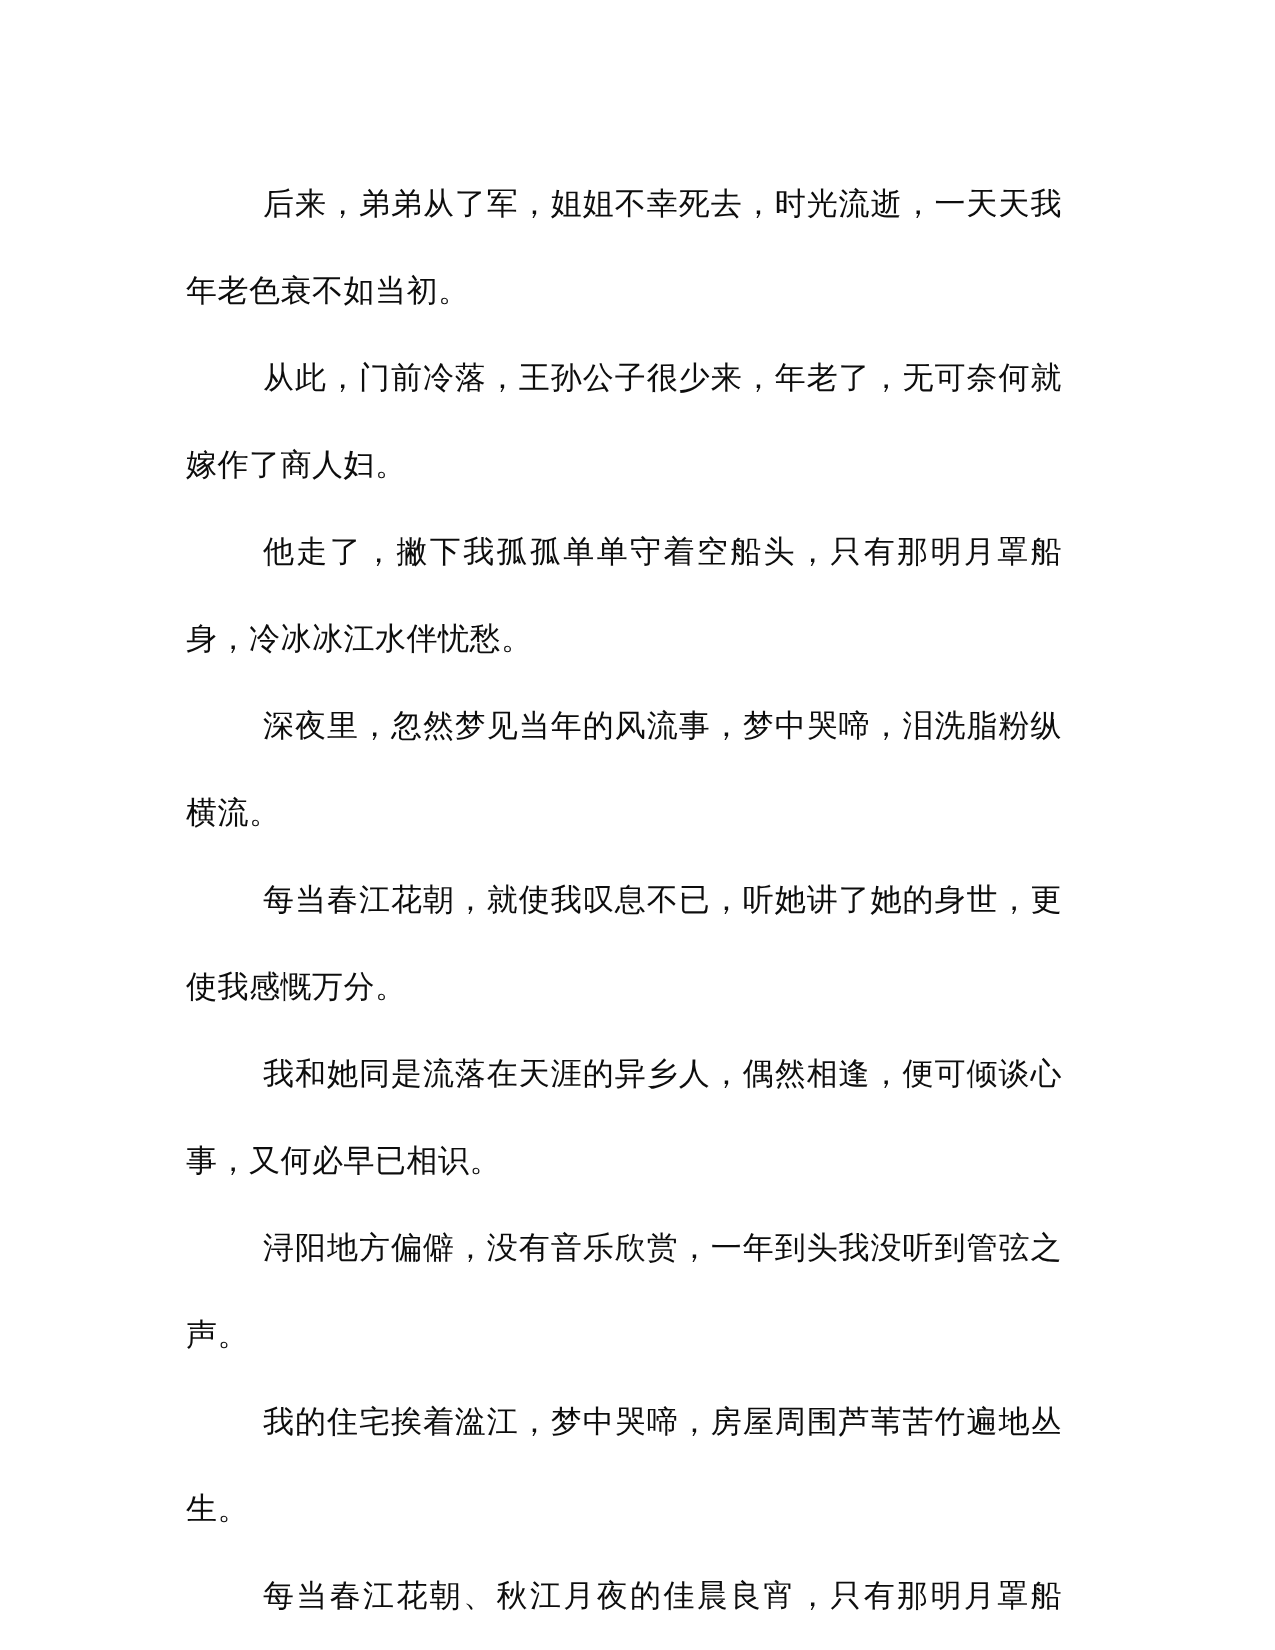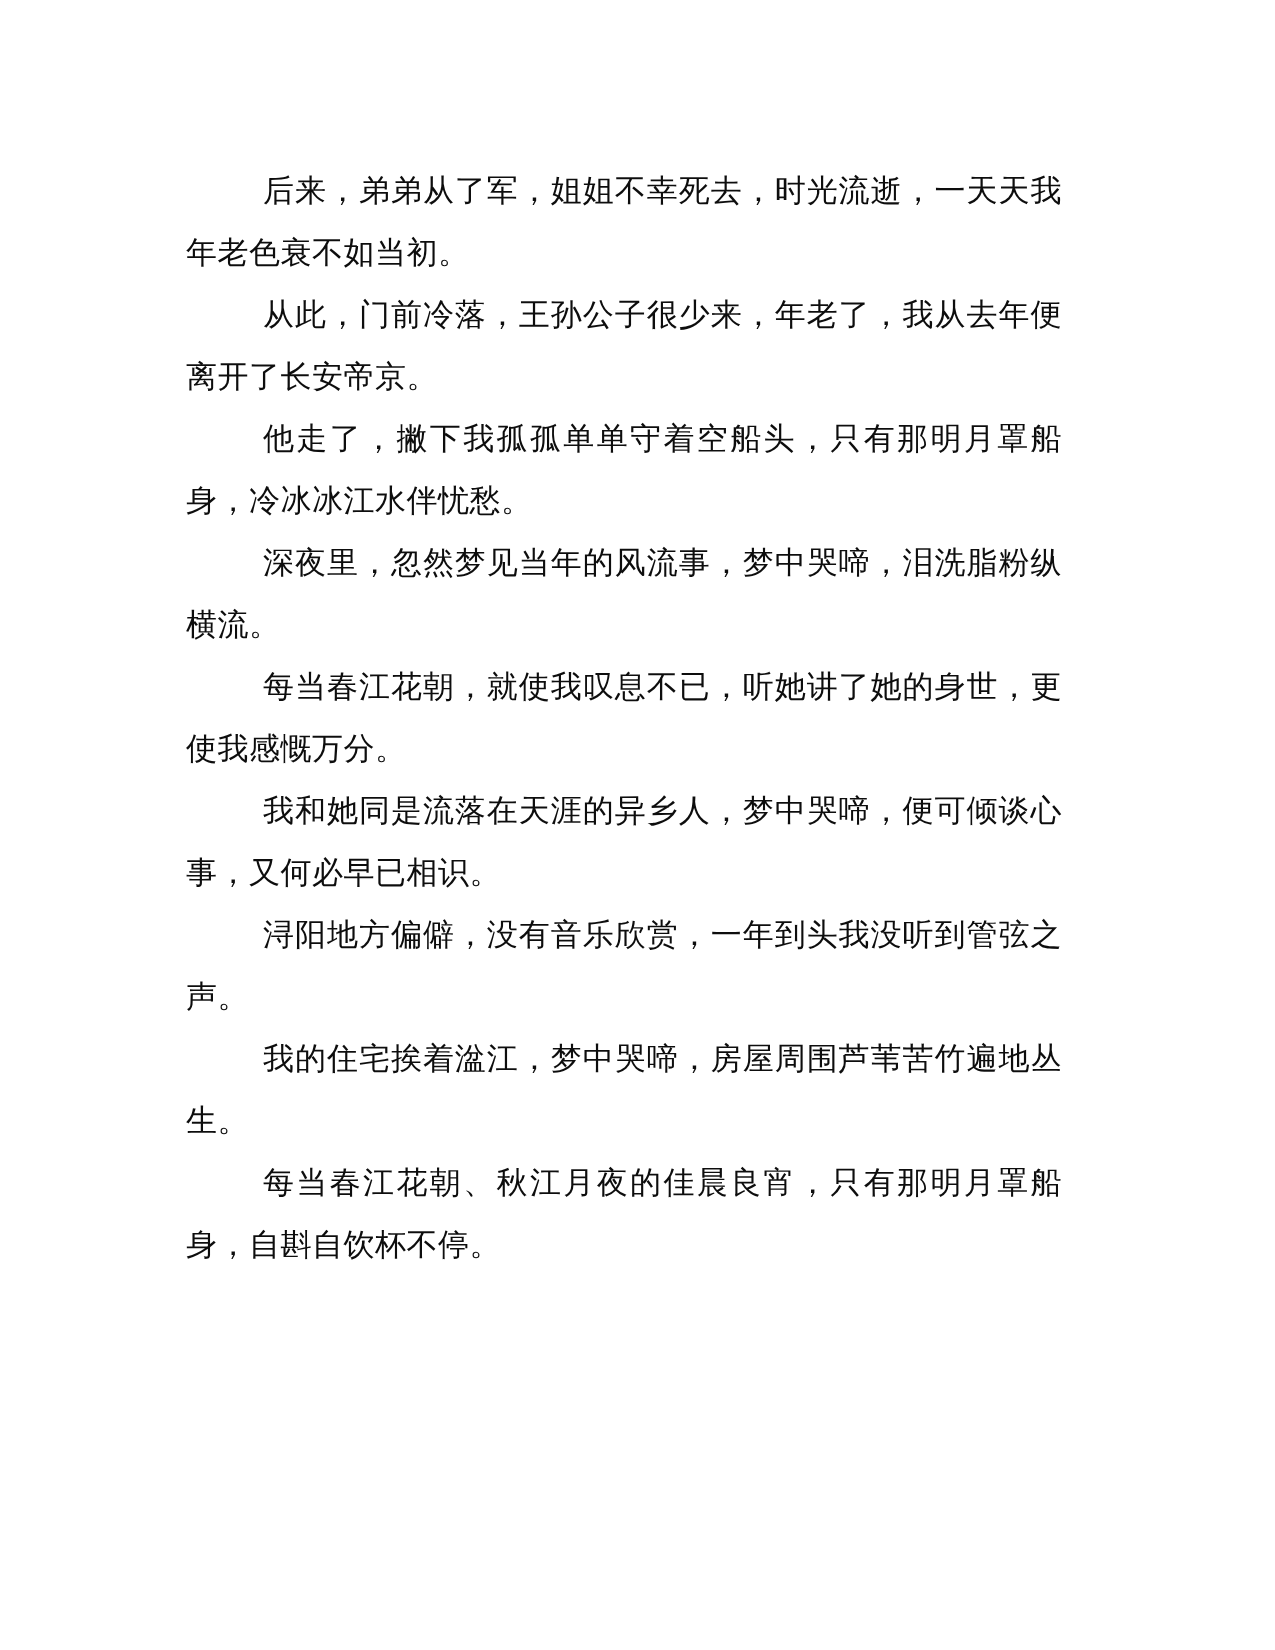--- a/index.html
+++ b/index.html
@@ -18,39 +18,39 @@
       box-sizing: border-box;
       width: 1275px;
       height: 1650px;
       background: #ffffff;
       padding: 160px 213px 0 186px;
     }
     .doc-body p {
       margin: 0;
       padding: 0;
       font-size: 31px;
-      line-height: 62px;
+      line-height: 87px;
       color: #0d0d0d;
       text-align: justify;
       text-justify: inter-ideograph;
       text-indent: 77px;
       letter-spacing: 0.5px;
       font-weight: 400;
       word-break: break-all;
       overflow-wrap: break-word;
     }
   </style>
 </head>
 <body>
 
 <div class="page">
   <div class="doc-body">
     <p>后来，弟弟从了军，姐姐不幸死去，时光流逝，一天天我年老色衰不如当初。</p>
-    <p>从此，门前冷落，王孙公子很少来，年老了，我从去年便离开了长安帝京。</p>
+    <p>从此，门前冷落，王孙公子很少来，年老了，无可奈何就嫁作了商人妇。</p>
     <p>他走了，撇下我孤孤单单守着空船头，只有那明月罩船身，冷冰冰江水伴忧愁。</p>
     <p>深夜里，忽然梦见当年的风流事，梦中哭啼，泪洗脂粉纵横流。</p>
     <p>每当春江花朝，就使我叹息不已，听她讲了她的身世，更使我感慨万分。</p>
-    <p>我和她同是流落在天涯的异乡人，梦中哭啼，便可倾谈心事，又何必早已相识。</p>
+    <p>我和她同是流落在天涯的异乡人，偶然相逢，便可倾谈心事，又何必早已相识。</p>
     <p>浔阳地方偏僻，没有音乐欣赏，一年到头我没听到管弦之声。</p>
     <p>我的住宅挨着湓江，梦中哭啼，房屋周围芦苇苦竹遍地丛生。</p>
     <p>每当春江花朝、秋江月夜的佳晨良宵，只有那明月罩船身，自斟自饮杯不停。</p>
   </div>
 </div>
 
 </body></html>

